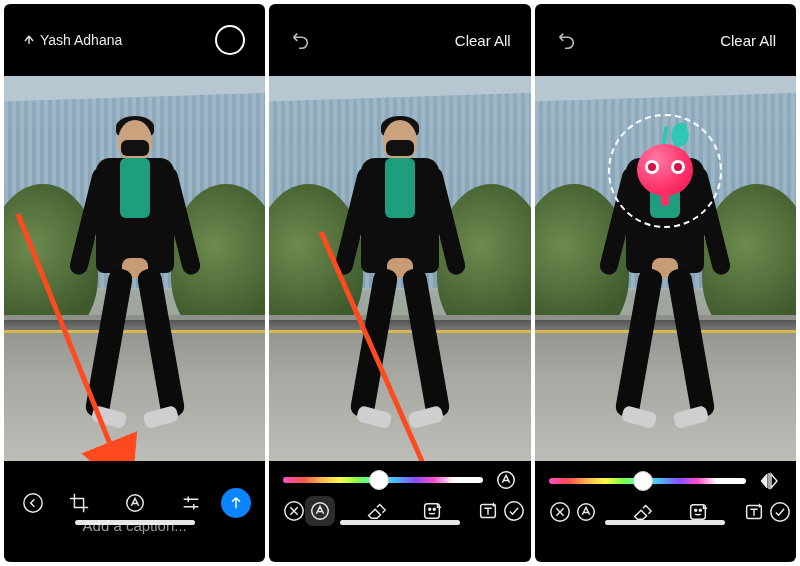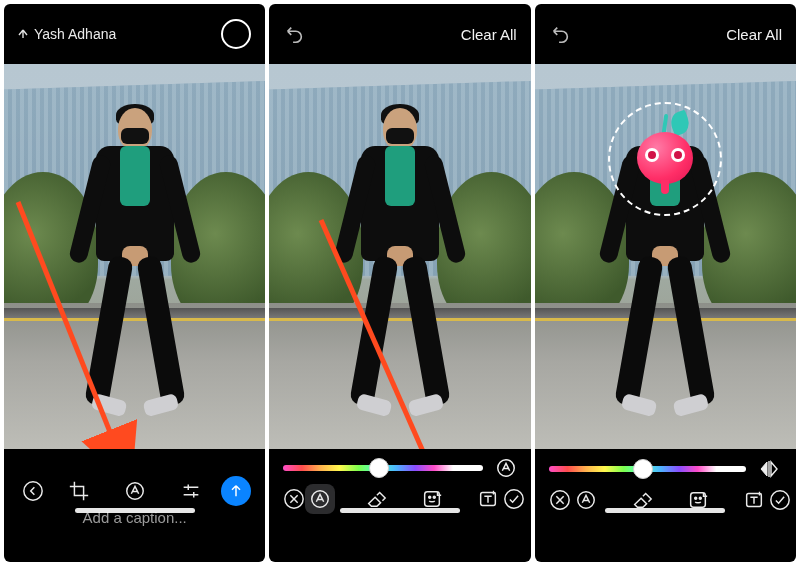--- a/index.html
+++ b/index.html
@@ -1,18 +1,18 @@
 <!DOCTYPE html>
 <html><head>
 <meta charset="utf-8">
 <style>
   html,body{margin:0;padding:0;background:#fff;font-family:-apple-system,BlinkMacSystemFont,"Segoe UI",sans-serif;}
   .wrap{width:800px;height:566px;display:flex;gap:4px;padding:4px;box-sizing:border-box;background:#fff;}
   .panel{flex:1;background:#000;border-radius:6px;overflow:hidden;position:relative;display:flex;flex-direction:column;}
-  .topbar{height:60px;display:flex;align-items:center;justify-content:space-between;padding:0 14px;color:#eaeaea;font-size:14px;}
+  .topbar{height:72px;display:flex;align-items:center;justify-content:space-between;padding:0 20px;color:#eaeaea;font-size:14px;}
   .topbar .left{display:flex;align-items:center;gap:6px;}
   .topbar .right{display:flex;align-items:center;gap:10px;}
   .ring{width:26px;height:26px;border:2px solid #fff;border-radius:50%;}
   .photo{position:relative;flex:0 0 auto;height:385px;background:#888;overflow:hidden;}
   
   .sky{position:absolute;inset:0;background:linear-gradient(#b7c7d1 0%,#b8c8d4 35%,#aab9c0 55%,#9fa9a0 56%,#9da296 70%,#a3a69c 100%);}
   .building{position:absolute;left:0;right:0;top:0;height:55%;background:
     repeating-linear-gradient(90deg,rgba(160,185,200,.65) 0 4px,rgba(130,160,180,.55) 4px 8px),
     linear-gradient(#9fb7c7,#8aa4b5);
     clip-path:polygon(0 12%,100% 8%,100% 100%,0 100%);
@@ -34,21 +34,21 @@
   .arm.l{left:6px;transform:rotate(14deg);}
   .arm.r{right:6px;transform:rotate(-14deg);}
   .hands{position:absolute;top:132px;left:50%;transform:translateX(-50%);width:26px;height:20px;background:#c79b74;border-radius:8px;}
   .leg{position:absolute;top:142px;width:24px;height:150px;background:#0b0b0b;border-radius:10px;}
   .leg.l{left:22px;transform:rotate(10deg);}
   .leg.r{right:22px;transform:rotate(-10deg);}
   .shoe{position:absolute;bottom:-6px;width:34px;height:16px;background:#cfcfd2;border-radius:6px;}
   .shoe.l{left:8px;transform:rotate(5deg);}
   .shoe.r{right:8px;transform:rotate(-5deg);}
   
-  .caption{position:absolute;left:0;right:0;bottom:36px;text-align:center;color:#9a9a9a;font-size:15px;}
+  .caption{position:absolute;left:0;right:0;bottom:28px;text-align:center;color:#9a9a9a;font-size:15px;}
   
   .toolbar{display:flex;align-items:center;justify-content:space-between;padding:0 14px;height:56px;position:relative;}
   .toolbar .center{display:flex;gap:26px;align-items:center;}
   .icn{width:30px;height:30px;display:flex;align-items:center;justify-content:center;color:#e9e9e9;}
   .icn svg{width:22px;height:22px;stroke:#e9e9e9;fill:none;stroke-width:1.6;}
   .icn.box{background:#2c2c2e;border-radius:8px;}
   .sendbtn{width:30px;height:30px;border-radius:50%;background:#0a84ff;display:flex;align-items:center;justify-content:center;}
   .sendbtn svg{width:16px;height:16px;stroke:#fff;fill:#fff;}
   .homebar{position:absolute;left:50%;bottom:6px;transform:translateX(-50%);width:120px;height:5px;background:#fff;border-radius:3px;opacity:.9;}
   .below{height:70px;display:flex;flex-direction:column;justify-content:flex-end;}

